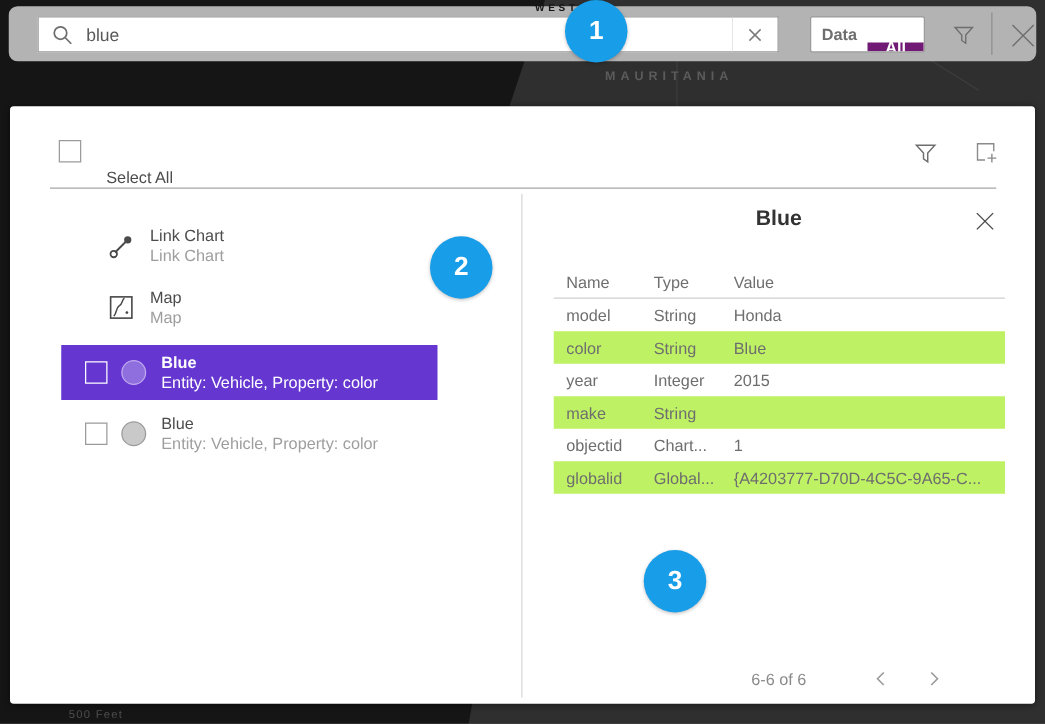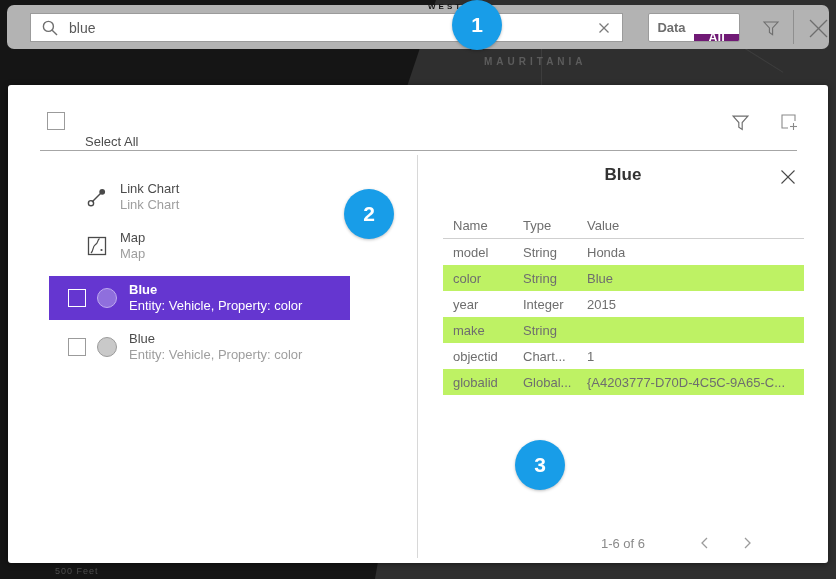--- a/index.html
+++ b/index.html
@@ -218,21 +218,21 @@
       <div class="col-value">1</div>
     </div>
     <div class="tbl-row alt">
       <div class="col-name">globalid</div>
       <div class="col-type">Global...</div>
       <div class="col-value">{A4203777-D70D-4C5C-9A65-C...</div>
     </div>
   </div>
 
   <div class="abs" id="pagination">
-    <div id="page-range">1-6 of 6</div>
+    <div id="page-range">6-6 of 6</div>
     <div class="page-btn">
       <svg width="12" height="14" viewBox="0 0 12 14">
         <polyline points="8,2 3,7 8,12" fill="none" stroke="#9b9b9b" stroke-width="1.3"></polyline>
       </svg>
     </div>
     <div class="page-btn">
       <svg width="12" height="14" viewBox="0 0 12 14">
         <polyline points="4,2 9,7 4,12" fill="none" stroke="#9b9b9b" stroke-width="1.3"></polyline>
       </svg>
     </div>

